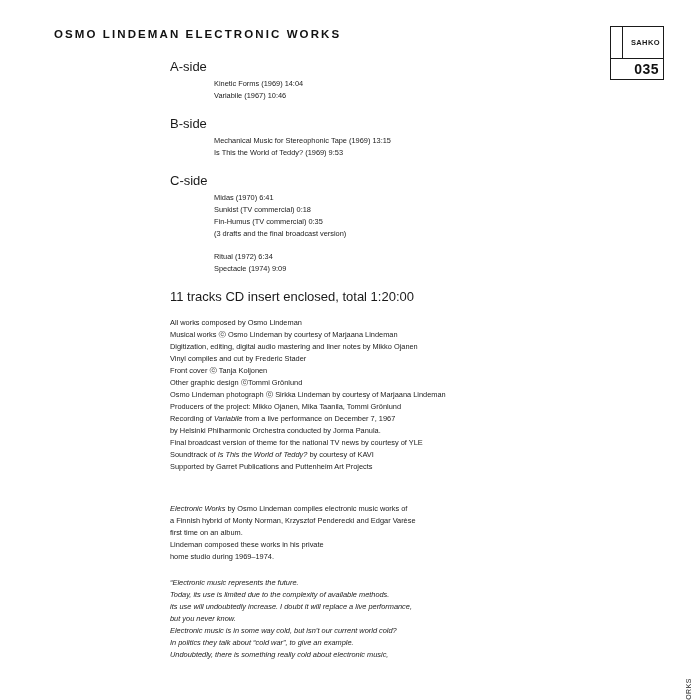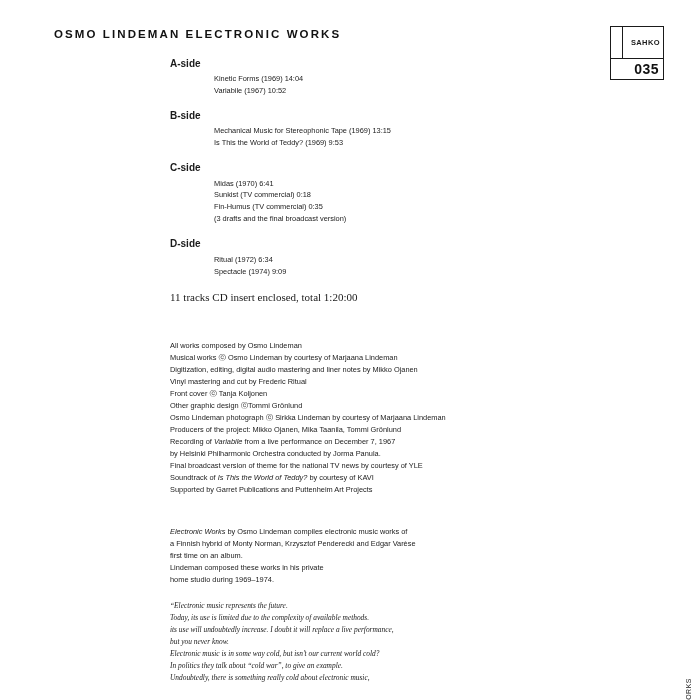--- a/index.html
+++ b/index.html
@@ -93,34 +93,32 @@
     width: 420px;
     font-size: 7.4px;
     line-height: 1.62;
     color: #1a1a1a;
   }
 
   .side-block {
     margin-bottom: 11px;
   }
   .side-label {
-    font-size: 10px;
+    font-size: 13px;
     margin-bottom: 1px;
-    font-weight: bold;
   }
   .track {
     font-size: 7.4px;
     margin-left: 44px;
   }
 
   .totals {
     margin-top: 5px;
-    margin-bottom: 34px;
-    font-size: 11px;
-    font-family: Liberation Serif, serif;
+    margin-bottom: 10px;
+    font-size: 13px;
   }
 
   .credits {
     margin-bottom: 30px;
   }
   .credits div {
     font-size: 7.4px;
   }
   .credits .it {
     font-style: italic;
@@ -132,21 +130,20 @@
   .blurb div {
     font-size: 7.4px;
   }
   .blurb .it {
     font-style: italic;
   }
 
   .quote {
     font-style: italic;
     font-size: 7.4px;
-    font-family: Liberation Serif, serif;
   }
   .quote div {
     font-style: italic;
   }
 
   
   .spine {
     position: absolute;
     right: 8px;
     bottom: 22px;
@@ -174,48 +171,47 @@
       <div class="cat-number">035</div>
     </div>
   </div>
 
   <div class="content">
 
     <div id="tracklist-container">
         <div class="side-block">
           <div class="side-label">A-side</div>
           <div class="track">Kinetic Forms (1969) 14:04</div>
-          <div class="track">Variabile (1967) 10:52</div>
+          <div class="track">Variabile (1967) 10:46</div>
         </div>
         <div class="side-block">
           <div class="side-label">B-side</div>
           <div class="track">Mechanical Music for Stereophonic Tape (1969) 13:15</div>
           <div class="track">Is This the World of Teddy? (1969) 9:53</div>
         </div>
         <div class="side-block">
           <div class="side-label">C-side</div>
           <div class="track">Midas (1970) 6:41</div>
           <div class="track">Sunkist (TV commercial) 0:18</div>
           <div class="track">Fin-Humus (TV commercial) 0:35</div>
           <div class="track">(3 drafts and the final broadcast version)</div>
         </div>
         <div class="side-block">
-          <div class="side-label">D-side</div>
           <div class="track">Ritual (1972) 6:34</div>
           <div class="track">Spectacle (1974) 9:09</div>
         </div>
       </div>
 
     <div class="totals">11 tracks CD insert enclosed, total 1:20:00</div>
 
     <div class="credits" id="credits-container">
         <div>All works composed by Osmo Lindeman</div>
         <div>Musical works ⓒ Osmo Lindeman by courtesy of Marjaana Lindeman</div>
         <div>Digitization, editing, digital audio mastering and liner notes by Mikko Ojanen</div>
-        <div>Vinyl mastering and cut by Frederic Ritual</div>
+        <div>Vinyl compiles and cut by Frederic Stader</div>
         <div>Front cover ⓒ Tanja Koljonen</div>
         <div>Other graphic design ⓒTommi Grönlund</div>
         <div>Osmo Lindeman photograph ⓒ Sirkka Lindeman by courtesy of Marjaana Lindeman</div>
         <div>Producers of the project: Mikko Ojanen, Mika Taanila, Tommi Grönlund</div>
         <div>Recording of <span class="it">Variabile</span> from a live performance on December 7, 1967</div>
         <div>by Helsinki Philharmonic Orchestra conducted by Jorma Panula.</div>
         <div>Final broadcast version of theme for the national TV news by courtesy of YLE</div>
         <div>Soundtrack of <span class="it">Is This the World of Teddy?</span> by courtesy of KAVI</div>
         <div>Supported by Garret Publications and Puttenheim Art Projects</div>
       </div>

